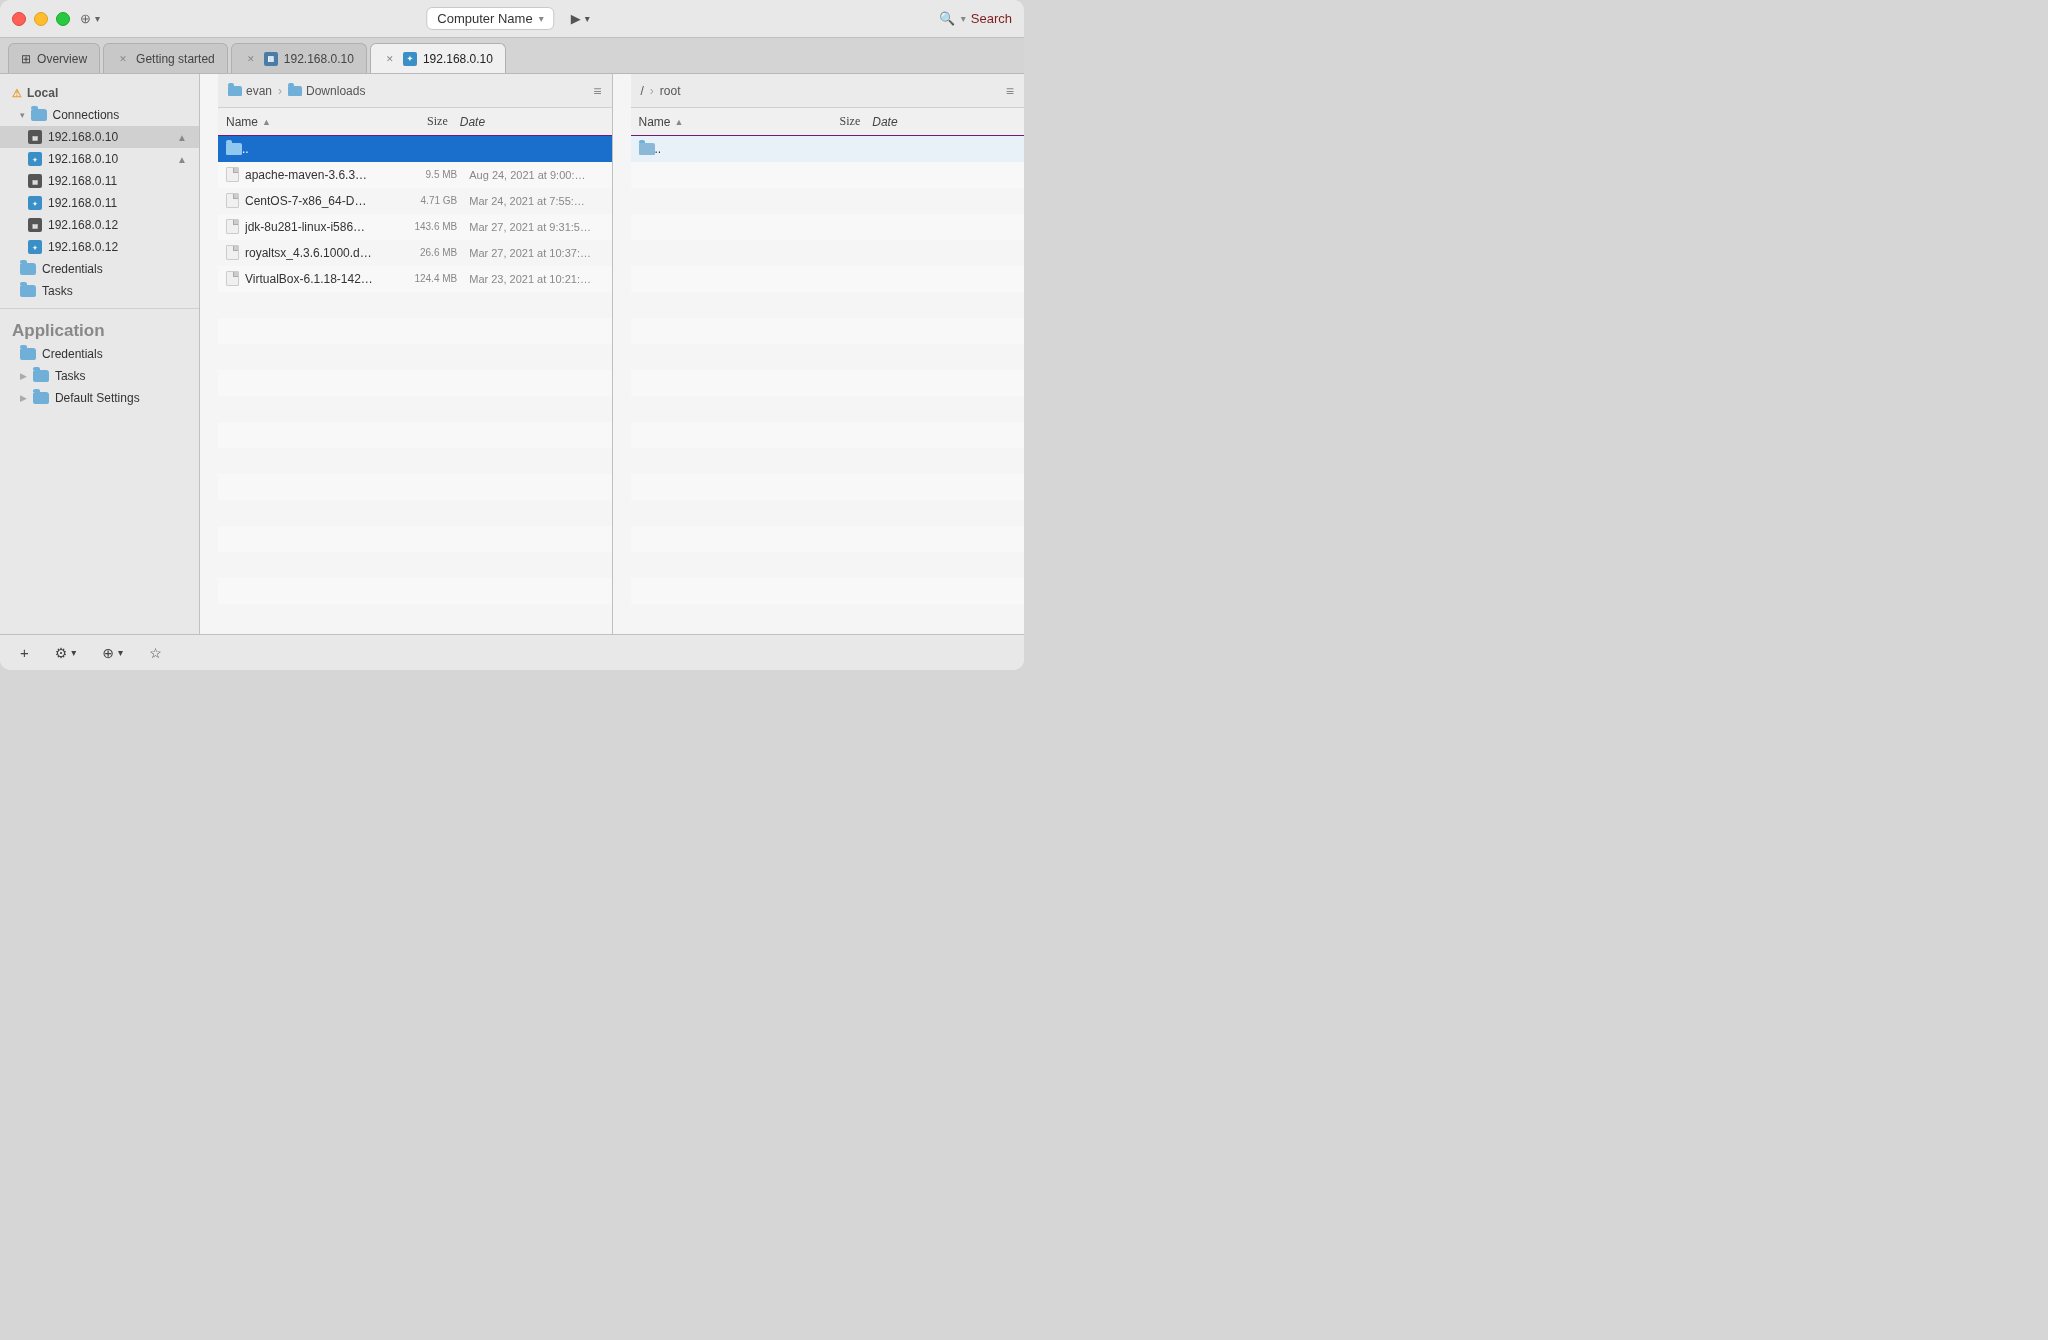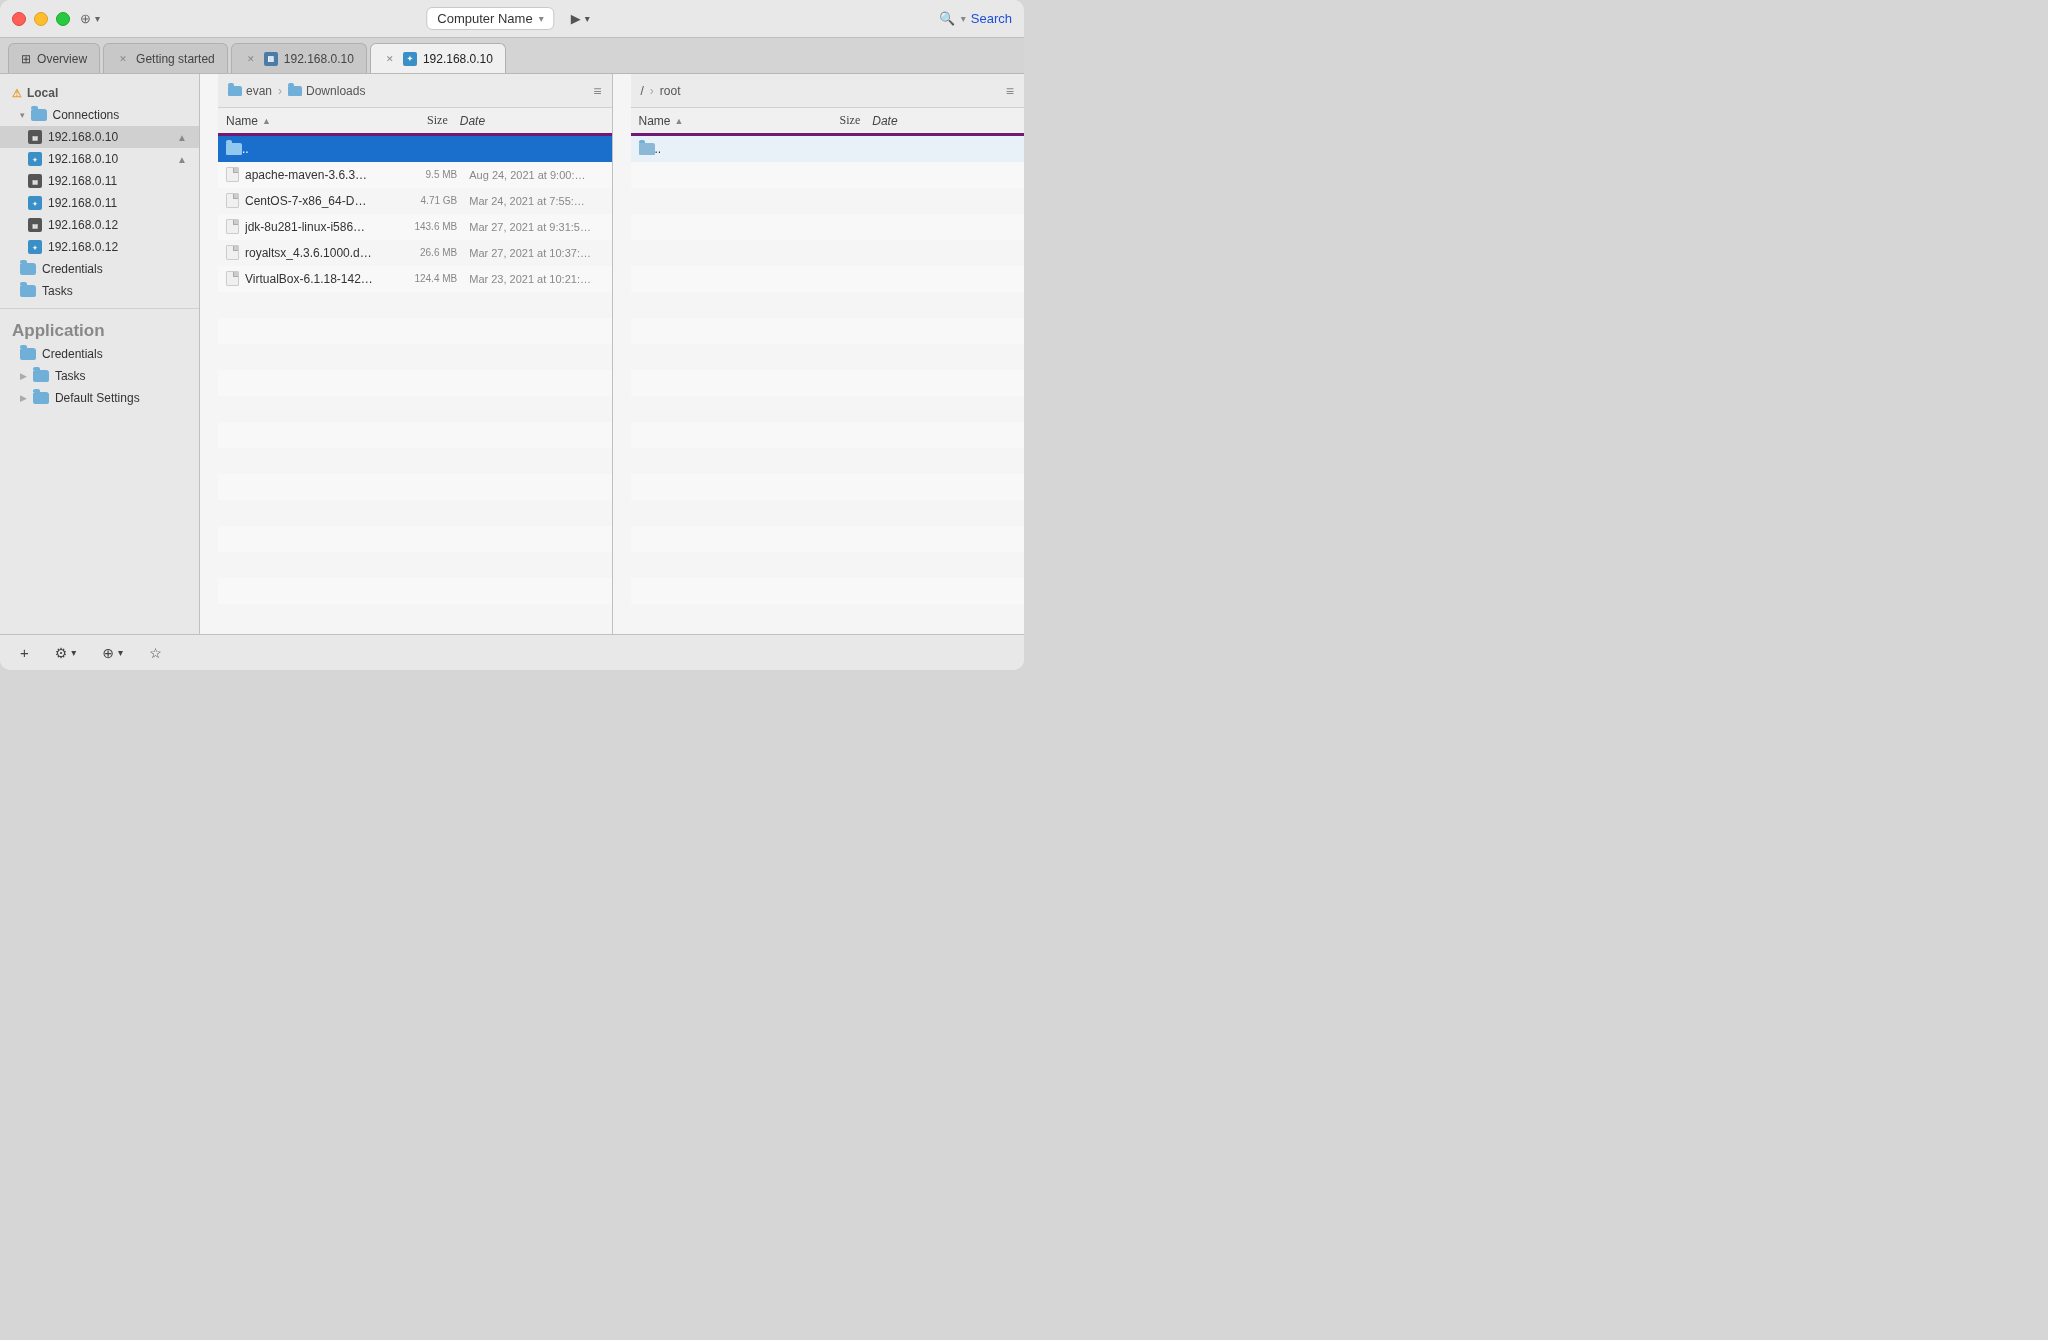--- a/index.html
+++ b/index.html
@@ -279,21 +279,21 @@
       margin-left: auto;
       color: #888;
       font-size: 14px;
       cursor: pointer;
     }
 
     
     .col-headers {
       height: 28px;
       background: #f0f0f0;
-      border-bottom: 3px solid #701a75;
+      border-bottom: 1px solid #701a75;
       display: flex;
       align-items: center;
       padding: 0 8px;
       font-size: 12px;
       color: #444;
       font-weight: 500;
     }
     .col-name { flex: 1; display: flex; align-items: center; gap: 4px; }
     .col-size { width: 90px; text-align: right; padding-right: 12px; font-family: Liberation Serif, serif; }
     .col-date { flex: 1; font-style: italic; }
@@ -414,21 +414,21 @@
     <div class="play-btn">
       <span>▶</span>
       <span style="font-size:10px;">▾</span>
     </div>
   </div>
 
   <div class="title-bar-right">
     <div class="search-bar">
       <span>🔍</span>
       <span style="font-size:10px;">▾</span>
-      <span style="color:#1d4ed8;">Search</span>
+      <span style="color:#7f1d1d;">Search</span>
     </div>
   </div>
 </div>
 
 <div class="tab-bar">
 
   <div class="tab">
     <span style="font-size:12px;">⊞</span>
     <span>Overview</span>
   </div>

